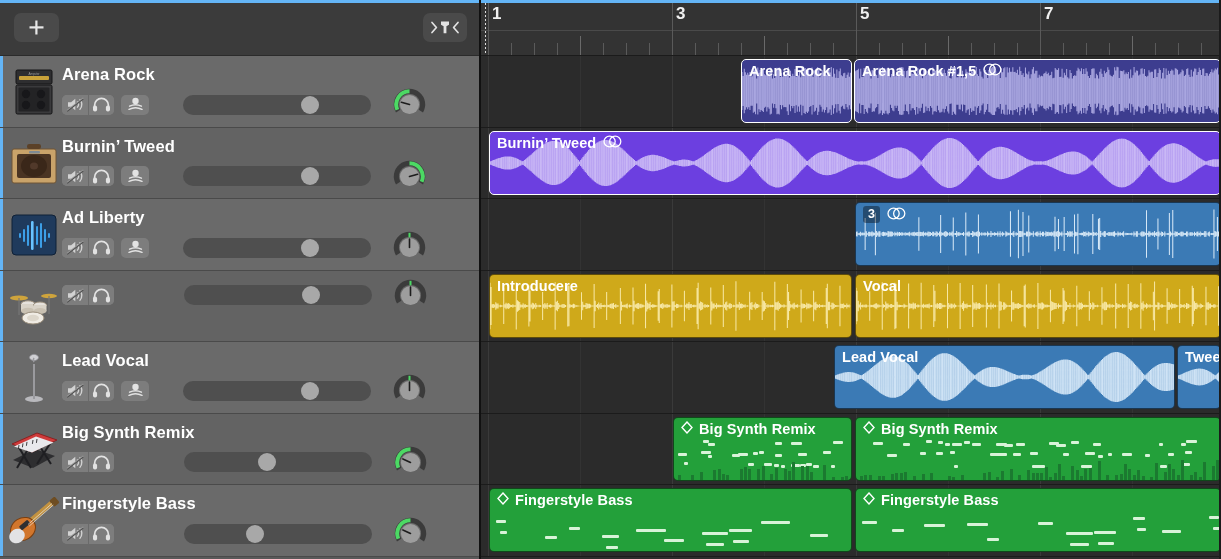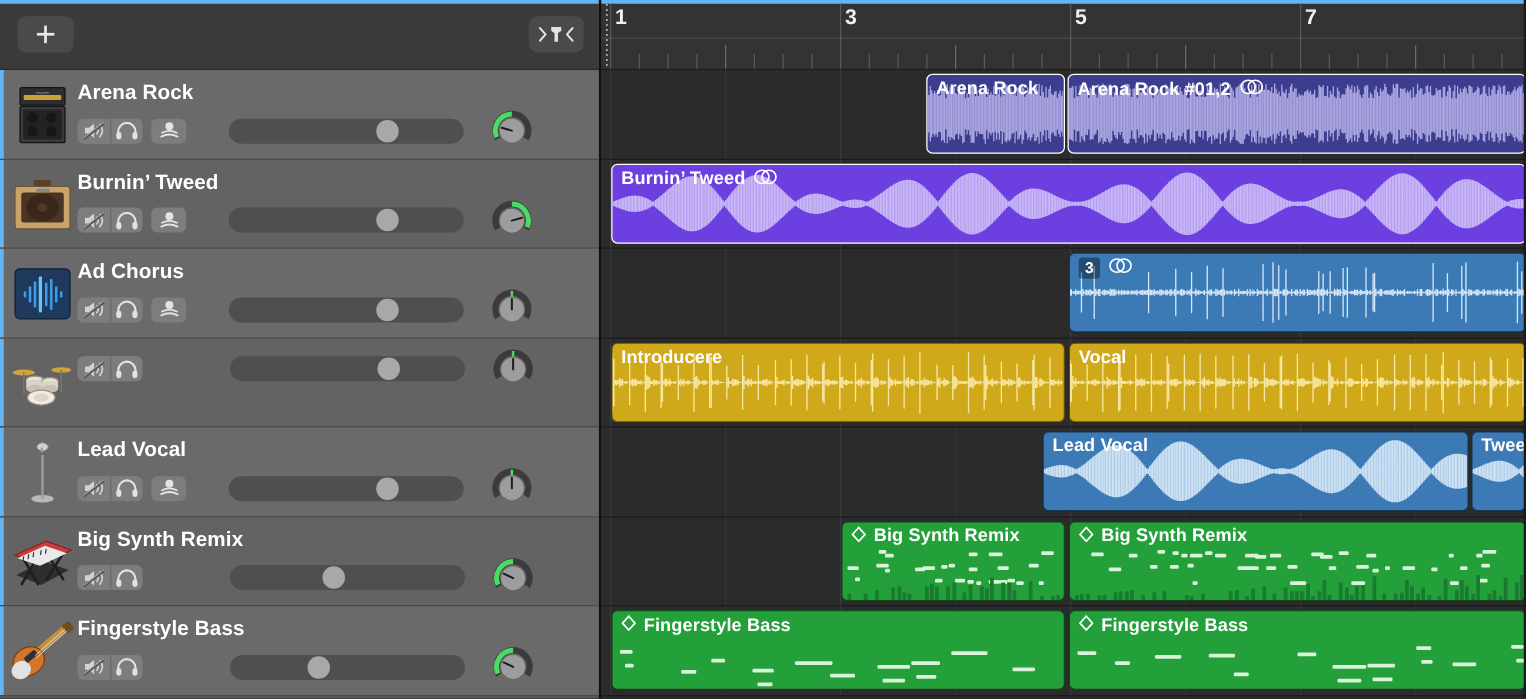--- a/index.html
+++ b/index.html
@@ -262,21 +262,21 @@
                 <rect x="16" y="11" width="2" height="21" rx="1"></rect>
                 <rect x="20" y="7" width="2.6" height="29" rx="1.2" fill="#69c3ff"></rect>
                 <rect x="25" y="12" width="2" height="19" rx="1"></rect>
                 <rect x="29" y="9" width="2" height="25" rx="1"></rect>
                 <rect x="33" y="15" width="2" height="13" rx="1"></rect>
                 <rect x="37" y="19" width="2" height="5" rx="1"></rect>
               </g>
             </svg>
           </div>
      <div class="track-body">
-       <div class="track-name">Ad Chorus</div>
+       <div class="track-name">Ad Liberty</div>
        <div class="track-controls">
          <div class="btn-group">
            <button class="mini-btn">
                   <svg width="19" height="15" viewBox="0 0 19 15">
                     <path d="M2 5.2 h3.1 L9.3 1.7 v11.6 L5.1 9.8 H2 Z" fill="#d2d2d2"></path>
                     <path d="M11.4 4.8 q2.3 2.7 0 5.4" stroke="#d2d2d2" stroke-width="1.3" fill="none" stroke-linecap="round"></path>
                     <path d="M13.9 2.7 q4 4.8 0 9.6" stroke="#d2d2d2" stroke-width="1.3" fill="none" stroke-linecap="round"></path>
                     <line x1="1.2" y1="13.6" x2="17.5" y2="1.1" stroke="#9a9a9a" stroke-width="1.7"></line>
                     <line x1="1.2" y1="14.4" x2="17.5" y2="1.9" stroke="#4d4d4d" stroke-width="1.1"></line>
                   </svg>
@@ -582,21 +582,21 @@
             </svg>
             <div class="region-title">
               <span>Arena Rock</span>
             </div>
           </div>
           <div class="region selected" style="left: 373px; width: 367px; background: rgb(61, 61, 143);">
             <svg class="wave-svg" viewBox="0 0 367 64" preserveAspectRatio="none">
               <path d="M0.0 11.5V52.5M1.1 10.8V53.2M2.3 10.3V53.7M3.4 9.1V54.9M4.6 19.0V45.0M5.8 9.0V55.0M6.9 17.5V46.5M8.1 17.6V46.4M9.2 8.2V55.8M10.4 13.5V50.5M11.5 10.7V53.3M12.7 9.1V54.9M13.8 14.7V49.3M15.0 14.3V49.7M16.1 19.0V45.0M17.3 10.3V53.7M18.4 11.1V52.9M19.5 10.9V53.1M20.7 14.3V49.7M21.8 15.4V48.6M23.0 18.6V45.4M24.1 7.9V56.1M25.3 9.1V54.9M26.4 11.9V52.1M27.6 7.1V56.9M28.7 9.0V55.0M29.9 8.6V55.4M31.0 11.5V52.5M32.2 8.8V55.2M33.3 7.7V56.3M34.5 9.4V54.6M35.6 17.9V46.1M36.8 14.4V49.6M37.9 11.9V52.1M39.1 11.0V53.0M40.2 16.7V47.3M41.4 14.4V49.6M42.5 16.9V47.1M43.7 11.3V52.7M44.8 7.8V56.2M46.0 7.6V56.4M47.1 7.2V56.8M48.3 7.7V56.3M49.4 11.3V52.7M50.6 18.1V45.9M51.7 11.3V52.7M52.9 10.9V53.1M54.0 7.9V56.1M55.2 18.7V45.3M56.3 12.0V52.0M57.5 14.3V49.7M58.6 14.3V49.7M59.8 12.3V51.7M60.9 7.5V56.5M62.1 15.5V48.5M63.2 8.5V55.5M64.4 14.2V49.8M65.5 11.2V52.8M66.7 14.8V49.2M67.8 18.8V45.2M69.0 9.4V54.6M70.1 9.7V54.3M71.3 16.0V48.0M72.4 11.7V52.3M73.6 14.5V49.5M74.8 11.1V52.9M75.9 16.4V47.6M77.1 14.8V49.2M78.2 7.7V56.3M79.4 10.8V53.2M80.5 11.4V52.6M81.7 10.2V53.8M82.8 16.7V47.3M84.0 12.2V51.8M85.1 9.8V54.2M86.3 9.7V54.3M87.4 10.6V53.4M88.6 13.8V50.2M89.7 9.9V54.1M90.9 13.5V50.5M92.0 16.3V47.7M93.2 10.9V53.1M94.3 8.7V55.3M95.5 18.7V45.3M96.6 19.1V44.9M97.8 7.3V56.7M98.9 10.7V53.3M100.1 8.4V55.6M101.2 7.6V56.4M102.4 17.8V46.2M103.5 17.8V46.2M104.7 13.2V50.8M105.8 12.8V51.2M107.0 18.0V46.0M108.1 11.0V53.0M109.3 18.1V45.9M110.4 17.6V46.4M111.6 9.6V54.4M112.7 12.1V51.9M113.9 13.2V50.8M115.0 7.2V56.8M116.2 14.3V49.7M117.3 10.4V53.6M118.5 11.9V52.1M119.6 11.3V52.7M120.8 15.9V48.1M121.9 7.1V56.9M123.1 14.8V49.2M124.2 16.6V47.4M125.4 9.4V54.6M126.5 11.8V52.2M127.7 17.4V46.6M128.8 19.1V44.9M130.0 8.0V56.0M131.1 10.4V53.6M132.3 12.7V51.3M133.4 18.7V45.3M134.6 10.4V53.6M135.7 9.8V54.2M136.9 8.6V55.4M138.0 7.1V56.9M139.2 7.2V56.8M140.3 7.1V56.9M141.5 10.9V53.1M142.6 14.6V49.4M143.8 15.5V48.5M144.9 13.6V50.4M146.1 18.6V45.4M147.2 8.5V55.5M148.4 12.6V51.4M149.5 8.6V55.4M150.7 7.5V56.5M151.8 17.9V46.1M153.0 7.5V56.5M154.1 13.0V51.0M155.3 8.1V55.9M156.4 12.1V51.9M157.6 12.0V52.0M158.7 7.5V56.5M159.9 12.3V51.7M161.0 12.1V51.9M162.2 13.4V50.6M163.3 10.0V54.0M164.5 15.1V48.9M165.6 7.0V57.0M166.8 11.4V52.6M167.9 15.4V48.6M169.1 13.6V50.4M170.2 17.5V46.5M171.4 7.8V56.2M172.5 13.9V50.1M173.7 14.9V49.1M174.8 11.8V52.2M176.0 19.1V44.9M177.1 14.8V49.2M178.3 9.5V54.5M179.4 7.2V56.8M180.6 13.9V50.1M181.7 11.2V52.8M182.9 11.1V52.9M184.0 18.2V45.8M185.2 15.2V48.8M186.3 17.0V47.0M187.5 16.2V47.8M188.6 16.9V47.1M189.8 14.1V49.9M190.9 13.3V50.7M192.1 11.9V52.1M193.2 14.4V49.6M194.4 13.1V50.9M195.5 16.0V48.0M196.7 15.6V48.4M197.8 12.2V51.8M199.0 18.9V45.1M200.1 18.3V45.7M201.3 8.3V55.7M202.4 9.8V54.2M203.6 10.2V53.8M204.7 8.4V55.6M205.9 17.5V46.5M207.0 17.2V46.8M208.2 9.0V55.0M209.3 18.4V45.6M210.5 13.2V50.8M211.6 15.8V48.2M212.8 9.3V54.7M213.9 17.7V46.3M215.1 19.1V44.9M216.2 10.3V53.7M217.4 13.5V50.5M218.5 19.1V44.9M219.7 16.4V47.6M220.8 15.7V48.3M222.0 16.2V47.8M223.1 11.0V53.0M224.3 7.9V56.1M225.4 9.5V54.5M226.6 11.7V52.3M227.7 8.4V55.6M228.9 14.4V49.6M230.0 9.4V54.6M231.2 14.4V49.6M232.3 8.6V55.4M233.5 11.9V52.1M234.6 16.5V47.5M235.8 18.7V45.3M236.9 15.6V48.4M238.1 9.4V54.6M239.2 8.4V55.6M240.4 8.7V55.3M241.5 18.8V45.2M242.7 14.2V49.8M243.8 15.8V48.2M245.0 19.0V45.0M246.1 12.0V52.0M247.3 9.0V55.0M248.4 14.3V49.7M249.6 17.6V46.4M250.7 11.1V52.9M251.9 13.8V50.2M253.0 12.4V51.6M254.2 7.5V56.5M255.3 10.0V54.0M256.5 15.2V48.8M257.6 16.4V47.6M258.8 17.1V46.9M259.9 15.1V48.9M261.1 7.6V56.4M262.2 10.8V53.2M263.4 7.0V57.0M264.5 7.5V56.5M265.7 18.6V45.4M266.8 11.0V53.0M268.0 11.4V52.6M269.1 11.7V52.3M270.3 10.6V53.4M271.4 14.6V49.4M272.6 12.9V51.1M273.7 14.4V49.6M274.9 12.3V51.7M276.0 19.2V44.8M277.2 9.9V54.1M278.3 18.2V45.8M279.5 15.7V48.3M280.6 7.3V56.7M281.8 13.0V51.0M282.9 10.9V53.1M284.1 11.2V52.8M285.2 16.1V47.9M286.4 15.0V49.0M287.5 9.0V55.0M288.7 8.5V55.5M289.8 14.2V49.8M291.0 9.2V54.8M292.1 16.6V47.4M293.3 17.2V46.8M294.4 16.2V47.8M295.6 10.5V53.5M296.7 12.9V51.1M297.9 12.1V51.9M299.0 12.2V51.8M300.2 18.6V45.4M301.3 9.7V54.3M302.4 9.6V54.4M303.6 17.5V46.5M304.7 13.5V50.5M305.9 8.5V55.5M307.0 10.4V53.6M308.2 19.1V44.9M309.3 13.2V50.8M310.5 8.3V55.7M311.6 19.1V44.9M312.8 8.8V55.2M313.9 15.5V48.5M315.1 11.1V52.9M316.2 14.3V49.7M317.4 11.3V52.7M318.5 9.7V54.3M319.7 10.9V53.1M320.8 15.3V48.7M322.0 8.4V55.6M323.1 9.0V55.0M324.3 10.0V54.0M325.4 14.9V49.1M326.6 14.1V49.9M327.7 12.6V51.4M328.9 9.7V54.3M330.0 11.0V53.0M331.2 16.5V47.5M332.3 15.3V48.7M333.5 9.4V54.6M334.6 8.5V55.5M335.8 15.3V48.7M336.9 17.6V46.4M338.1 10.1V53.9M339.2 17.0V47.0M340.4 11.9V52.1M341.5 8.7V55.3M342.7 9.0V55.0M343.8 15.6V48.4M345.0 12.5V51.5M346.1 8.0V56.0M347.3 10.2V53.8M348.4 15.4V48.6M349.6 9.1V54.9M350.7 8.7V55.3M351.9 16.6V47.4M353.0 13.4V50.6M354.2 13.6V50.4M355.3 16.2V47.8M356.5 14.2V49.8M357.6 12.5V51.5M358.8 9.6V54.4M359.9 12.8V51.2M361.1 10.9V53.1M362.2 8.8V55.2M363.4 9.9V54.1M364.5 8.1V55.9M365.7 14.9V49.1M366.8 12.7V51.3" stroke="#a9a6e0" stroke-width="1.05" fill="none"></path>
             </svg>
             <div class="region-title">
-              <span>Arena Rock #01,2</span>
+              <span>Arena Rock #1,5</span>
               <span class="loop-ico"><svg width="21" height="13" viewBox="0 0 21 13">
                   <ellipse cx="7.6" cy="6.5" rx="5.6" ry="5.3" fill="none" stroke="#fff" stroke-width="1.3"></ellipse>
                   <ellipse cx="13.2" cy="6.5" rx="5.6" ry="5.3" fill="none" stroke="#fff" stroke-width="1.3"></ellipse>
                 </svg></span>
             </div>
           </div>
         </div>
         <div class="lane">
           <div class="lane-grid-major" style="left:7px"></div>
           <div class="lane-grid-major" style="left:191px"></div>

